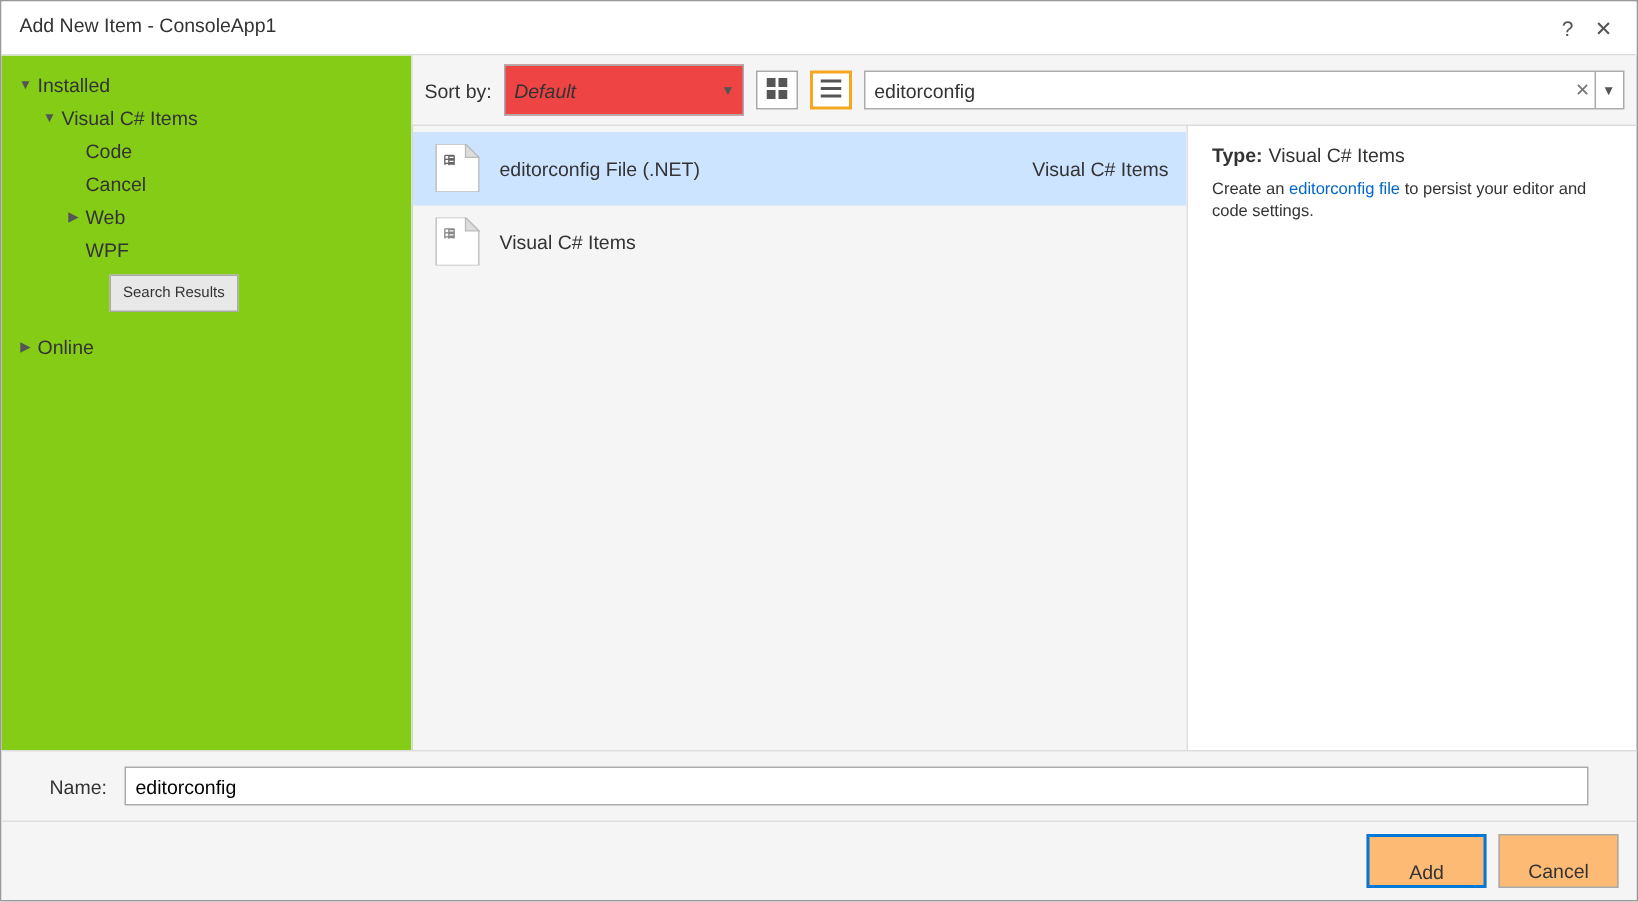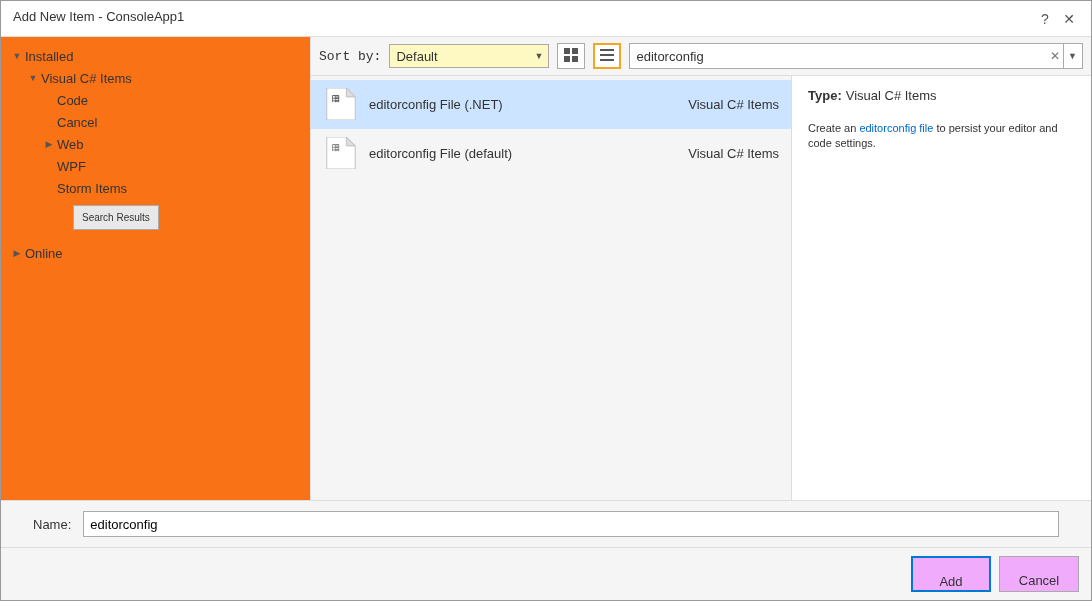--- a/index.html
+++ b/index.html
@@ -56,22 +56,22 @@
     }
 
     .content-area {
       display: flex;
       flex: 1;
       overflow: hidden;
     }
 
     
     .sidebar {
-      width: 310px;
-      background: #f97316;
+      width: 274px;
+      background: #84cc16;
       border-right: 1px solid #ddd;
       overflow-y: auto;
       padding: 8px 0;
     }
     .tree-item {
       display: flex;
       align-items: center;
       padding: 3px 8px;
       cursor: pointer;
       color: #333;
@@ -112,34 +112,34 @@
       align-items: center;
       padding: 6px 8px;
       border-bottom: 1px solid #ddd;
       gap: 8px;
       background: #f5f5f5;
     }
     .sort-label {
       color: #333;
       font-size: 13px;
       white-space: nowrap;
-      font-family: Liberation Mono, monospace;
     }
     .sort-select {
-      height: 24px;
+      height: 34px;
       padding: 0 24px 0 6px;
       border: 1px solid #aaa;
-      background: #fef9c3;
+      background: #ef4444;
       font-size: 13px;
       color: #333;
       min-width: 160px;
       cursor: pointer;
       appearance: none;
       -webkit-appearance: none;
       position: relative;
+      font-style: italic;
     }
     .select-wrapper {
       position: relative;
       display: inline-flex;
       align-items: center;
     }
     .select-wrapper::after {
       content: '▼';
       font-size: 9px;
       position: absolute;
@@ -245,21 +245,21 @@
     .description-panel {
       width: 300px;
       padding: 12px 16px;
       border-left: 1px solid #ddd;
       background: #fff;
     }
     .desc-type-line {
       display: flex;
       align-items: baseline;
       gap: 4px;
-      margin-bottom: 18px;
+      margin-bottom: 8px;
     }
     .desc-type-label {
       font-weight: bold;
       color: #333;
     }
     .desc-type-value {
       color: #333;
     }
     .desc-text {
       font-size: 11px;
@@ -302,21 +302,21 @@
       padding: 8px 12px;
       border-top: 1px solid #ddd;
       background: #f5f5f5;
       gap: 8px;
     }
     .action-btn {
       min-width: 80px;
       height: 36px;
       padding: 16px 16px;
       border: 1px solid #aaa;
-      background: #f0abfc;
+      background: #fdba74;
       font-size: 13px;
       cursor: pointer;
       color: #333;
     }
     .action-btn.default { border: 2px solid #0078d7; }
   </style>
 </head>
 <body>
 
 <div class="dialog">
@@ -351,24 +351,20 @@
         <span class="tree-arrow empty"></span>
         <span>Cancel</span>
       </div>
       <div class="tree-item indent3">
         <span class="tree-arrow collapsed"></span>
         <span>Web</span>
       </div>
       <div class="tree-item indent3">
         <span class="tree-arrow empty"></span>
         <span>WPF</span>
-      </div>
-      <div class="tree-item indent3">
-        <span class="tree-arrow empty"></span>
-        <span>Storm Items</span>
       </div>
 
       <div style="padding-left: 36px; margin: 4px 0;">
         <button class="search-results-btn">Search Results</button>
       </div>
 
       <div class="tree-item indent1">
         <span class="tree-arrow collapsed"></span>
         <span>Online</span>
       </div>
@@ -441,21 +437,20 @@
                 <polygon points="22,0 22,10 32,10" fill="#ddd" stroke="#bbb" stroke-width="1"></polygon>
                 <rect x="6" y="8" width="8" height="8" rx="1" fill="#888"></rect>
                 <rect x="7" y="9" width="2" height="2" fill="white"></rect>
                 <rect x="7" y="12" width="2" height="2" fill="white"></rect>
                 <rect x="7" y="15" width="2" height="2" fill="white"></rect>
                 <line x1="10" y1="10" x2="13" y2="10" stroke="white" stroke-width="1"></line>
                 <line x1="10" y1="13" x2="13" y2="13" stroke="white" stroke-width="1"></line>
                 <line x1="10" y1="16" x2="13" y2="16" stroke="white" stroke-width="1"></line>
               </svg>
             </div>
-            <span class="item-name">editorconfig File (default)</span>
             <span class="item-category">Visual C# Items</span>
           </div>
         </div>
 
         <div class="description-panel">
           <div class="desc-type-line">
             <span class="desc-type-label">Type:</span>
             <span class="desc-type-value">Visual C# Items</span>
           </div>
           <div class="desc-text">

